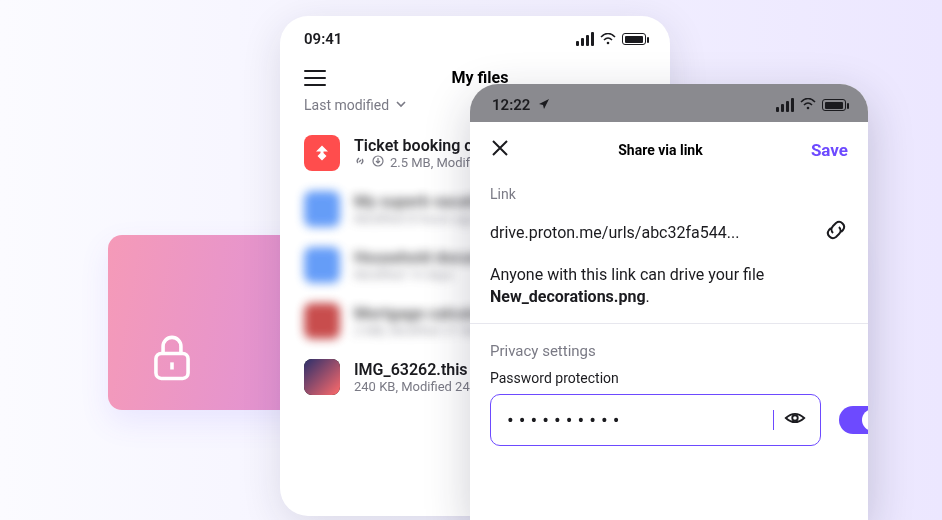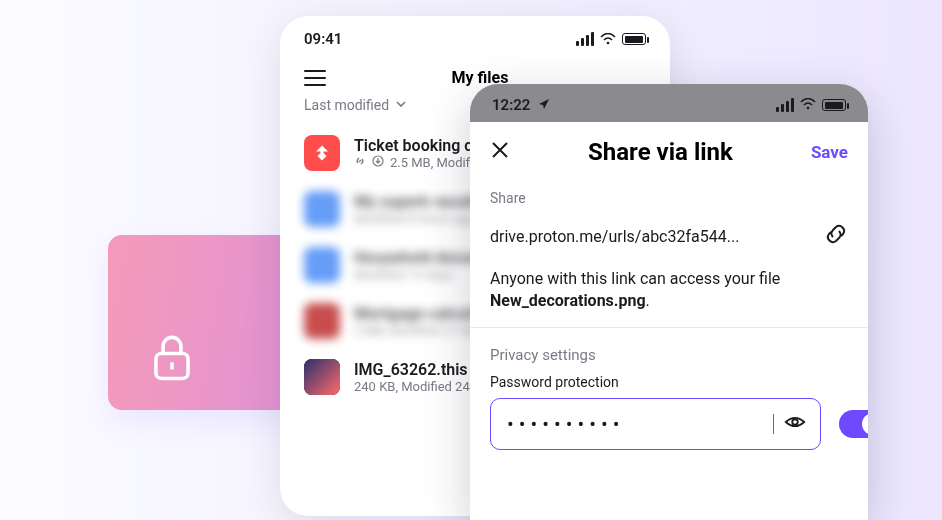--- a/index.html
+++ b/index.html
@@ -64,21 +64,21 @@
     border-radius:28px 28px 0 0;overflow:hidden;
     box-shadow:0 14px 46px rgba(30,30,60,0.22);
     background:#fff;
   }
   .front-status{background:#8a8a8f;color:#1b1b1f;padding:12px 22px 8px;
     display:flex;align-items:center;justify-content:space-between;font-weight:600;font-size:15px}
   .front-status .tleft{display:flex;gap:8px;align-items:flex-start}
   .sheet-head{display:flex;align-items:center;justify-content:space-between;
     padding:16px 20px 10px}
   .sheet-head .close svg{width:20px;height:20px;stroke:#1b1b1f;stroke-width:2;fill:none}
-  .sheet-title{font-weight:700;font-size:24px}
+  .sheet-title{font-weight:700;font-size:14px}
   .save{color:var(--accent);font-weight:700;font-size:17px}
   .section{padding:8px 20px 0}
   .label{color:var(--muted);font-size:14px;padding:6px 0}
   .linkrow{display:flex;align-items:center;justify-content:space-between;padding:10px 0}
   .linkurl{font-size:16px;color:var(--text);white-space:nowrap;overflow:hidden;text-overflow:ellipsis;max-width:300px}
   .linkicon svg{width:24px;height:24px;stroke:#1b1b1f;stroke-width:2;fill:none}
   .desc{font-size:16px;line-height:1.35;padding:8px 0 16px;color:var(--text)}
   .desc .fn{font-weight:700}
   .divider{height:1px;background:#e7e7ee;margin:0 -20px}
   .priv-label{color:var(--muted);font-size:15px;padding:18px 0 8px}
@@ -240,31 +240,31 @@
   <div class="sheet-head">
     <span class="close">
       <svg viewBox="0 0 20 20">
           <path d="M3 3 L17 17 M17 3 L3 17"></path>
         </svg>
     </span>
     <span class="sheet-title">Share via link</span>
     <span class="save">Save</span>
   </div>
   <div class="section">
-    <div class="label">Share</div>
+    <div class="label">Link</div>
     <div class="linkrow">
       <div class="linkurl">drive.proton.me/urls/abc32fa544...</div>
       <span class="linkicon">
         <svg viewBox="0 0 24 24">
             <path d="M9 15 a5 5 0 0 1 0-7 l3-3 a5 5 0 0 1 7 7 l-2 2 M15 9 a5 5 0 0 1 0 7 l-3 3 a5 5 0 0 1 -7 -7 l2-2"></path>
           </svg>
       </span>
     </div>
     <div class="desc">
-      <span>Anyone with this link can access your file</span>
+      <span>Anyone with this link can drive your file</span>
       <span> </span><span class="fn">New_decorations.png</span><span>.</span>
     </div>
     <div class="divider"></div>
     <div class="priv-label">Privacy settings</div>
     <div class="pw-label">Password protection</div>
     <div class="pw-row">
       <div class="pw-field">
         <input type="password" value="••••••••••" style="">
         <span class="caret"></span>
         <span class="eye">

